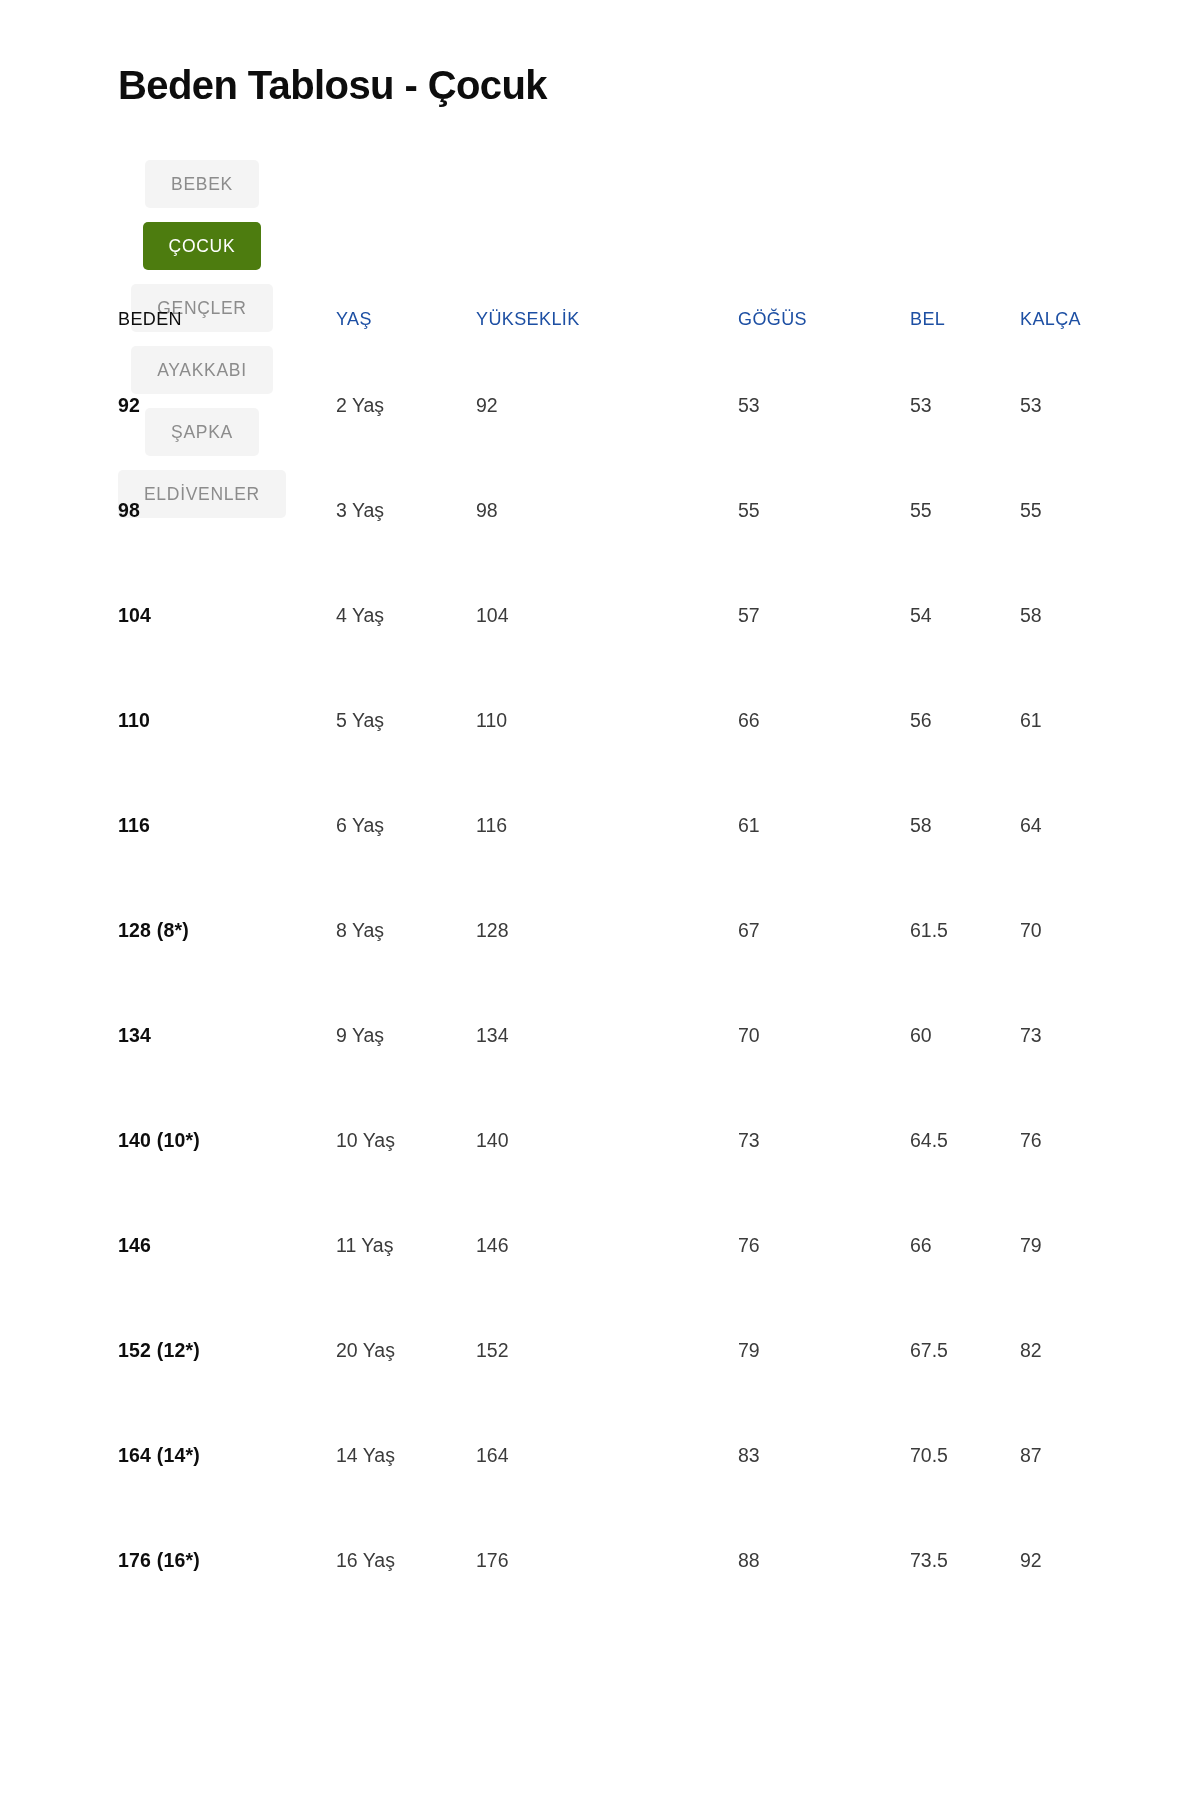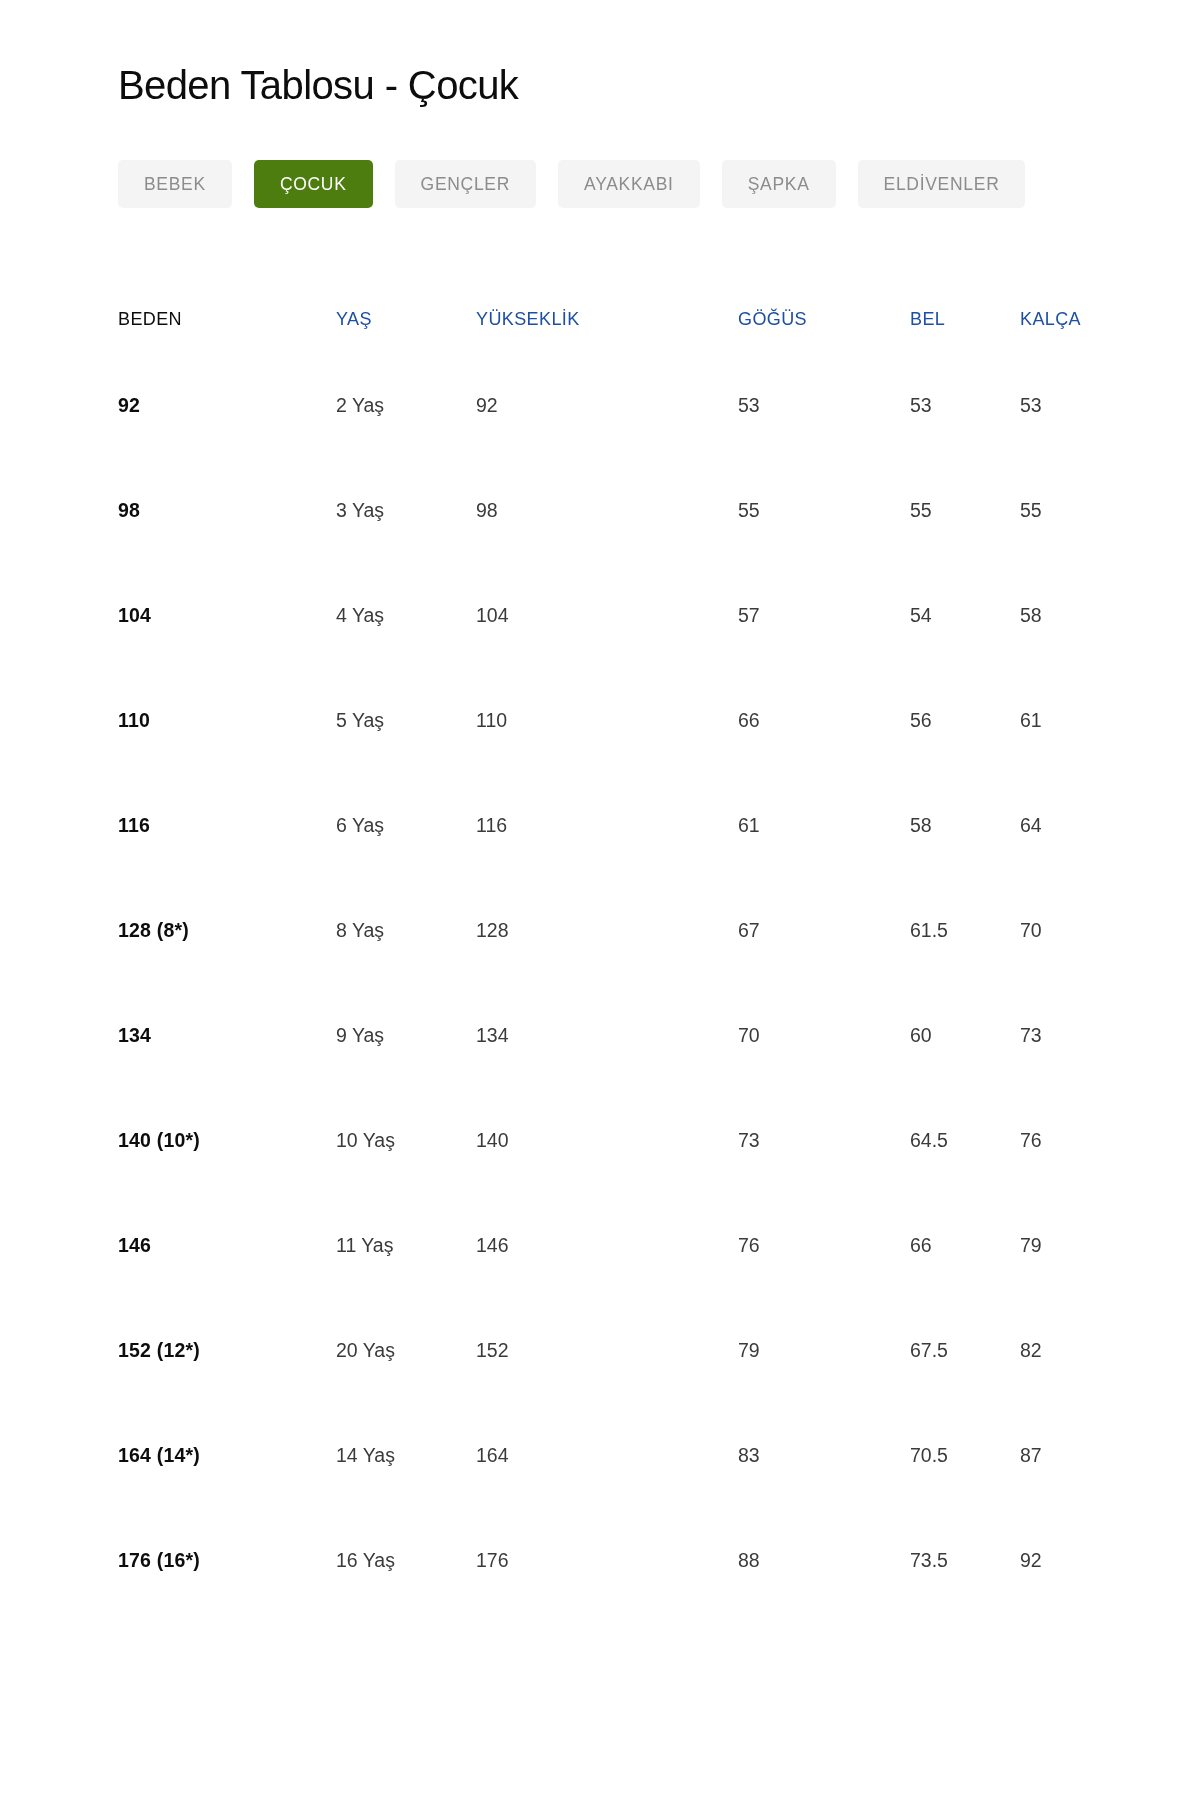--- a/index.html
+++ b/index.html
@@ -20,35 +20,36 @@
     padding: 0;
     position: relative;
     overflow: hidden;
   }
 
   .page-title {
     position: absolute;
     left: 118px;
     top: 34px;
     font-size: 40px;
-    font-weight: 400;
+    font-weight: 700;
     letter-spacing: -0.6px;
     color: #0d0d0d;
     line-height: 1.2;
     white-space: nowrap;
   }
 
   
   .tabs {
     position: absolute;
     left: 118px;
     top: 160px;
     display: flex;
+    flex-direction: column;
     align-items: center;
-    gap: 22px;
+    gap: 14px;
   }
 
   .tab {
     height: 48px;
     display: flex;
     align-items: center;
     justify-content: center;
     padding: 0 26px;
     border-radius: 5px;
     background: #f4f4f4;

